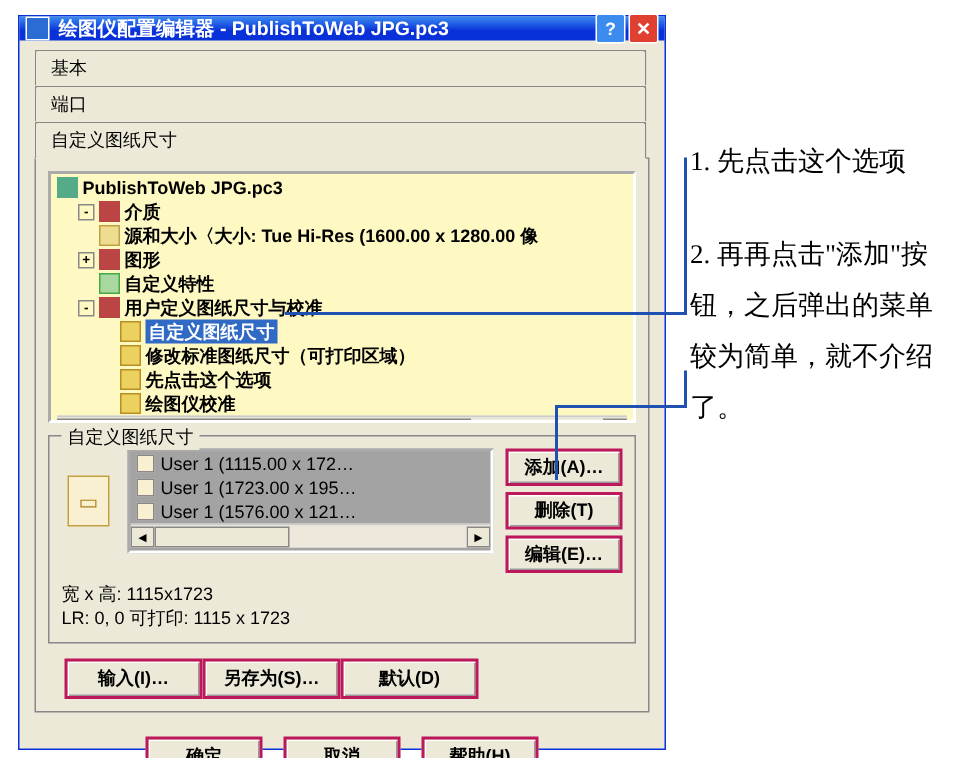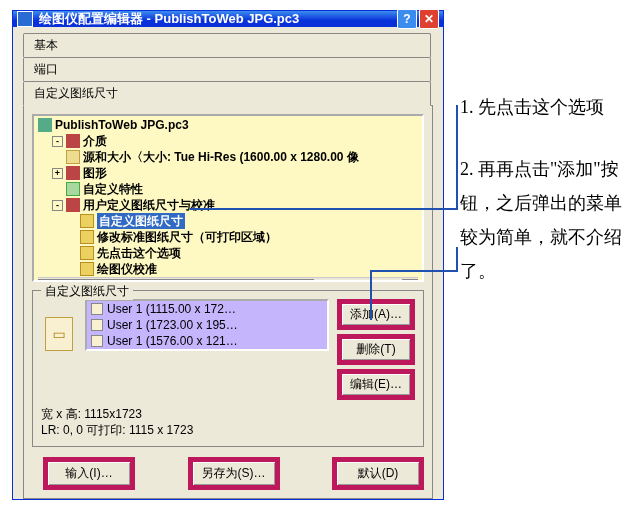--- a/index.html
+++ b/index.html
@@ -22,31 +22,31 @@
 .tree-indent { display: inline-block; }
 .i1 { width: 14px; } .i2 { width: 28px; } .i3 { width: 42px; }
 .tree-icon { width: 14px; height: 14px; display: inline-block; margin-right: 3px; vertical-align: middle; }
 .folder-r { background: #b44; } .folder-y { background: #ecd060; border: 1px solid #b89020; }
 .selected { background: #316ac5; color: #fff; padding: 0 2px; }
 .group-box { border: 1px solid #888; margin-top: 8px; padding: 8px; position: relative; }
 .group-title { position: absolute; top: -8px; left: 8px; background: #ece9d8; padding: 0 4px; font-size: 12px; }
 .mid-row { display: flex; gap: 8px; }
 .icon-col { width: 36px; display: flex; align-items: flex-start; justify-content: center; padding-top: 18px; }
 .page-icon { width: 28px; height: 34px; border: 1px solid #c0a040; background: #f8f0d0; display: flex; align-items: center; justify-content: center; font-size: 14px; color: #b08020; }
-.listbox { flex: 1; border: 2px inset #fff; background: #c4b5fd; height: 52px; overflow: auto; }
+.listbox { flex: 1; border: 2px inset #fff; background: #a3a3a3; height: 70px; overflow: auto; }
 .list-item { padding: 1px 4px; white-space: nowrap; cursor: pointer; display: flex; align-items: center; }
 .li-icon { width: 12px; height: 12px; border: 1px solid #888; margin-right: 4px; background: #f8f0d0; }
 .btns-col { width: 78px; display: flex; flex-direction: column; gap: 4px; }
-.btn { border: 5px solid #be185d; background: #ece9d8; padding: 2px 4px; font-size: 12px; cursor: pointer; font-family: inherit; text-align: center; box-shadow: 1px 1px 0 #fff inset, -1px -1px 0 #999 inset; }
+.btn { border: 2px solid #be185d; background: #ece9d8; padding: 2px 4px; font-size: 12px; cursor: pointer; font-family: inherit; text-align: center; box-shadow: 1px 1px 0 #fff inset, -1px -1px 0 #999 inset; font-weight: bold; }
 .hscroll { height: 16px; background: #e8e4d8; border-top: 1px solid #ccc; display: flex; align-items: center; }
 .sc-btn { width: 16px; height: 14px; background: #ece9d8; border: 1px solid #888; font-size: 9px; display: flex; align-items: center; justify-content: center; cursor: pointer; }
 .sc-track { flex: 1; height: 14px; background: #eee8dc; position: relative; }
 .sc-thumb { position: absolute; left: 0; top: 0; width: 90px; height: 14px; background: #ece9d8; border: 1px solid #888; }
 .info-lines { margin-top: 6px; font-size: 12px; line-height: 16px; }
-.btn-row { display: flex; justify-content: space-between; margin-top: 10px; padding-left: 11px; }
+.btn-row { display: flex; justify-content: flex-start; margin-top: 10px; padding-left: 11px; }
 .btn-row .btn { width: 92px; padding: 3px 4px; }
 .dlg-buttons { display: flex; justify-content: center; gap: 14px; padding: 8px 0 6px 0; }
 .dlg-buttons .btn { width: 78px; padding: 3px 4px; }
 .annotations { position: absolute; left: 460px; top: 90px; width: 168px; font-size: 18px; color: #000000; line-height: 34px; font-family: "SimSun", serif; }
 .anno2 { margin-top: 28px; }
 .callout1 { position: absolute; border: 2px solid #2050b0; pointer-events: none; }
 </style>
 </head>
 <body>
 

